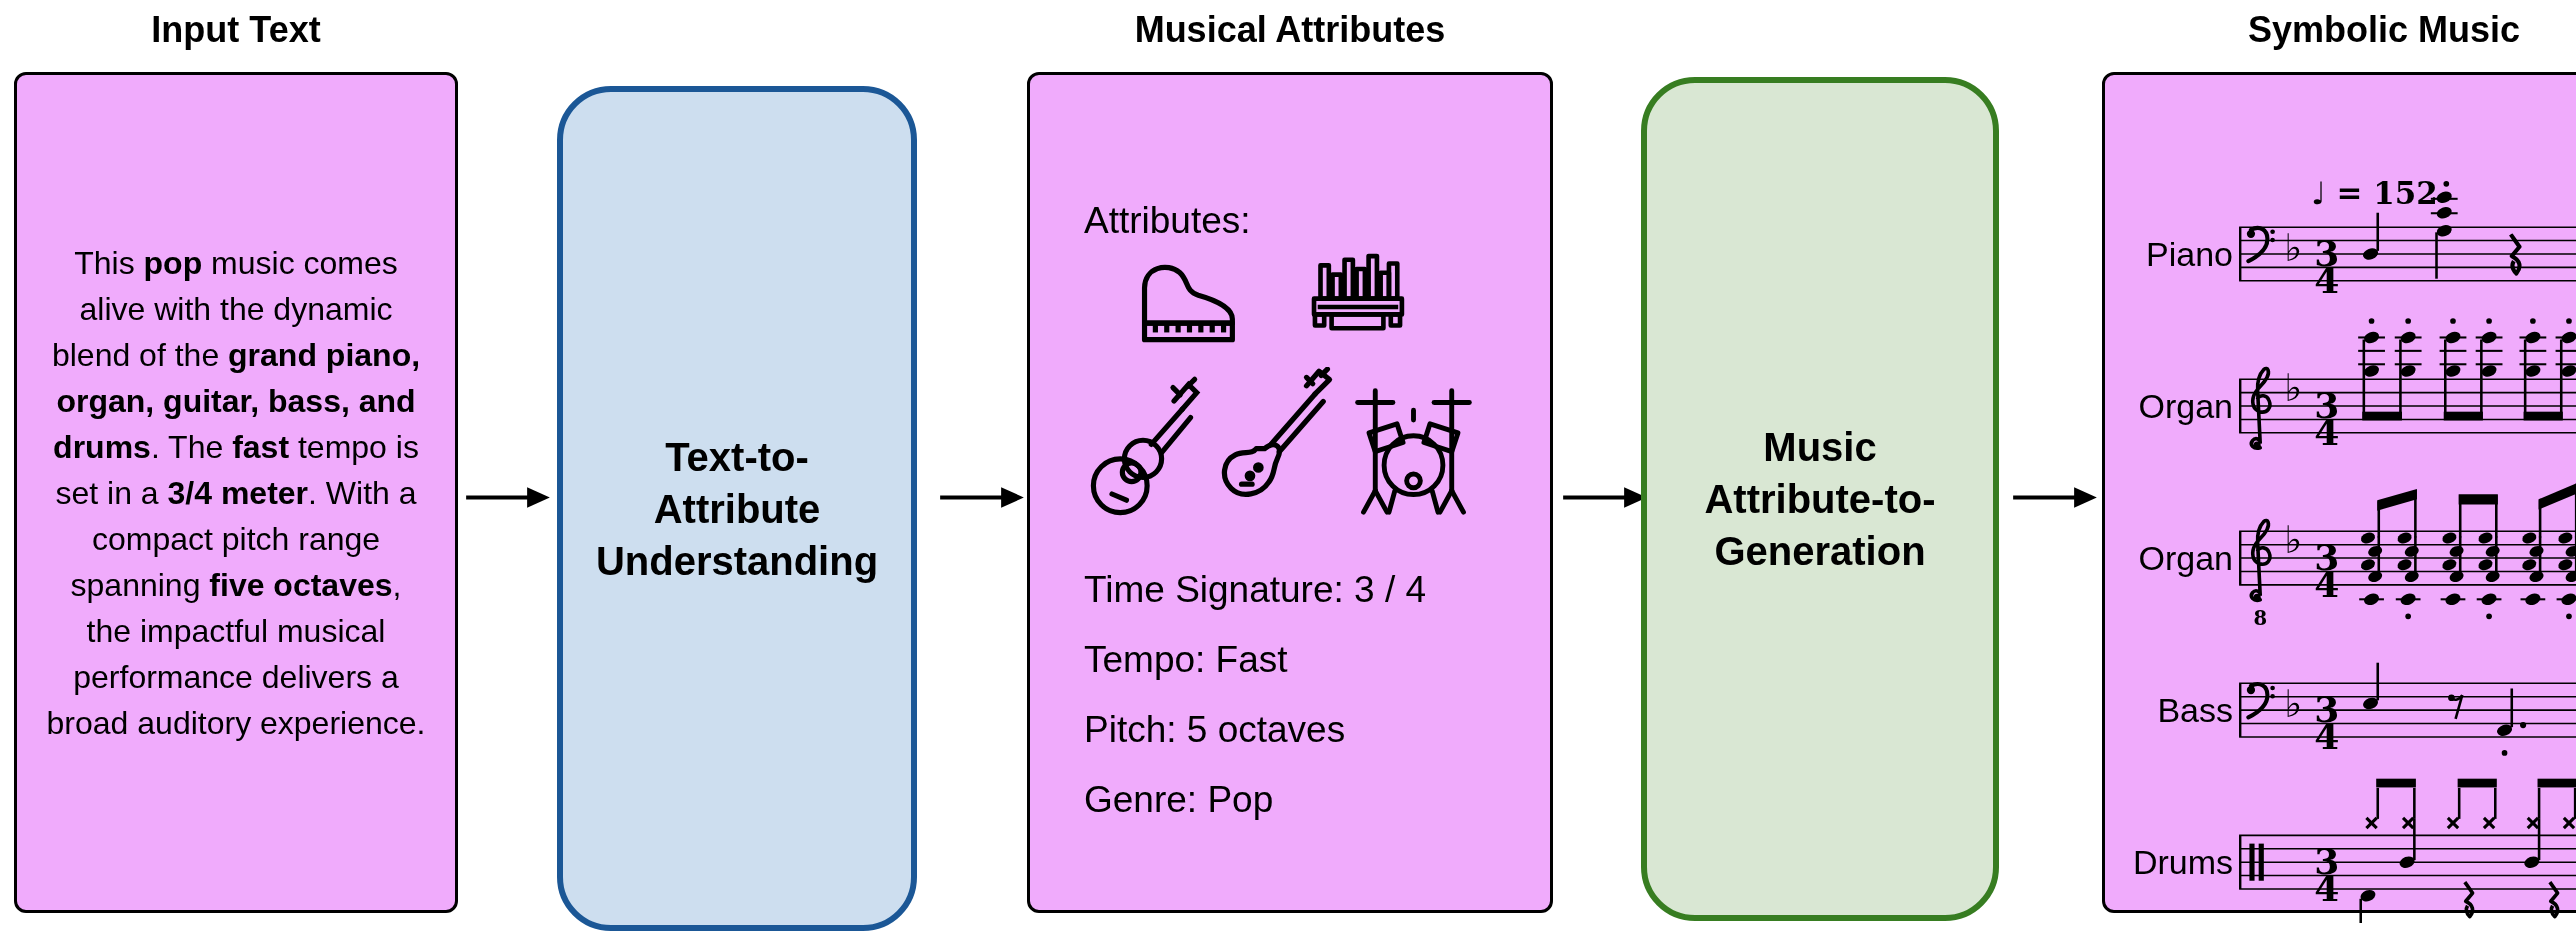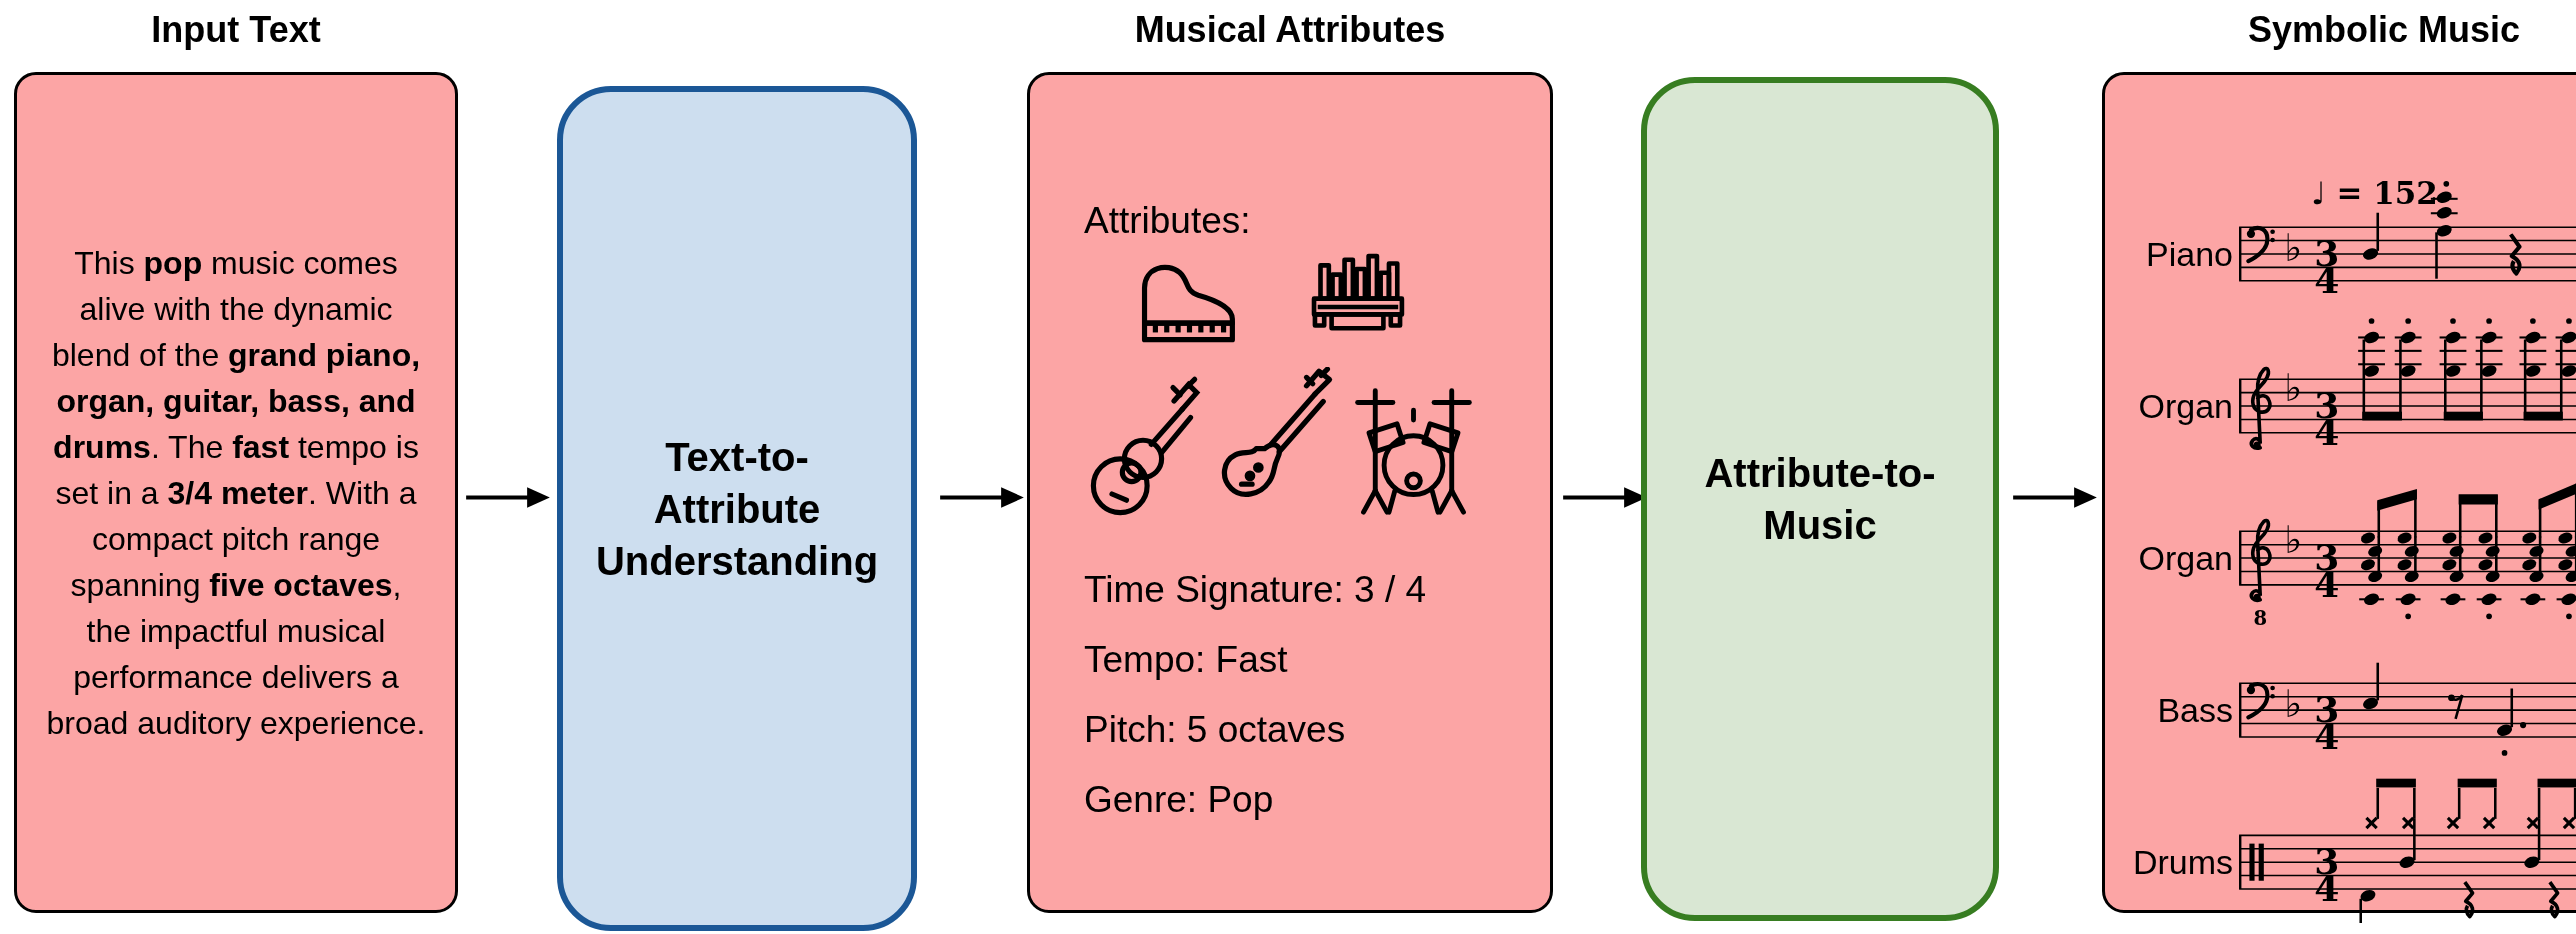--- a/index.html
+++ b/index.html
@@ -4,21 +4,21 @@
 <style>
   html,body{margin:0;padding:0;background:#ffffff;}
   body{width:2668px;height:935px;font-family:"Liberation Sans",sans-serif;color:#000;}
   #canvas{position:relative;width:2668px;height:935px;background:#fff;overflow:hidden;}
 
   .col-title{position:absolute;top:5.2px;font-weight:bold;font-size:36px;line-height:49px;text-align:center;}
   #title-input{left:14px;width:444px;}
   #title-attributes{left:1027px;width:526px;}
   #title-output{left:2102px;width:564px;}
 
-  .panel{position:absolute;background:#fca5a5;border:3.6px solid #000;border-radius:22px;box-sizing:border-box;}
+  .panel{position:absolute;background:#f0abfc;border:3.6px solid #000;border-radius:12px;box-sizing:border-box;}
   #input-panel{left:14px;top:72px;width:444px;height:841px;display:flex;align-items:center;justify-content:center;}
   #input-panel .txt{font-size:32px;line-height:46px;text-align:center;padding:0 27px;}
   #input-panel .txt b{font-weight:bold;}
 
   .module{position:absolute;border-radius:54px;box-sizing:border-box;display:flex;flex-direction:column;align-items:center;justify-content:center;text-align:center;font-weight:bold;font-size:40px;line-height:52px;}
   #module-t2a{left:557px;top:86px;width:360px;height:845px;background:#CDDEEF;border:6.2px solid #1B5796;}
   #module-a2m{left:1641px;top:77px;width:358px;height:844px;background:#D9E7D3;border:6.2px solid #377D21;}
 
   #attributes-panel{left:1027px;top:72px;width:526px;height:841px;}
   #instrument-label{position:absolute;left:1084px;top:200px;font-size:37px;}
@@ -169,22 +169,23 @@
 
   <div class="arrow" style="left:1562px;top:482px;">
     <svg width="87" height="31" viewBox="0 0 168 60">
         <line x1="2" y1="30" x2="124" y2="30" stroke="#000" stroke-width="8"></line>
         <polygon points="120,10 164,30 120,50" fill="#000"></polygon>
       </svg>
   </div>
 
   <div class="module" id="module-a2m">
     <div>
+        <div>Music</div>
         <div>Attribute-to-</div>
-        <div>Music</div>
+        <div>Generation</div>
       </div>
   </div>
 
   <div class="arrow" style="left:2012px;top:482px;">
     <svg width="87" height="31" viewBox="0 0 168 60">
         <line x1="2" y1="30" x2="124" y2="30" stroke="#000" stroke-width="8"></line>
         <polygon points="120,10 164,30 120,50" fill="#000"></polygon>
       </svg>
   </div>
 

